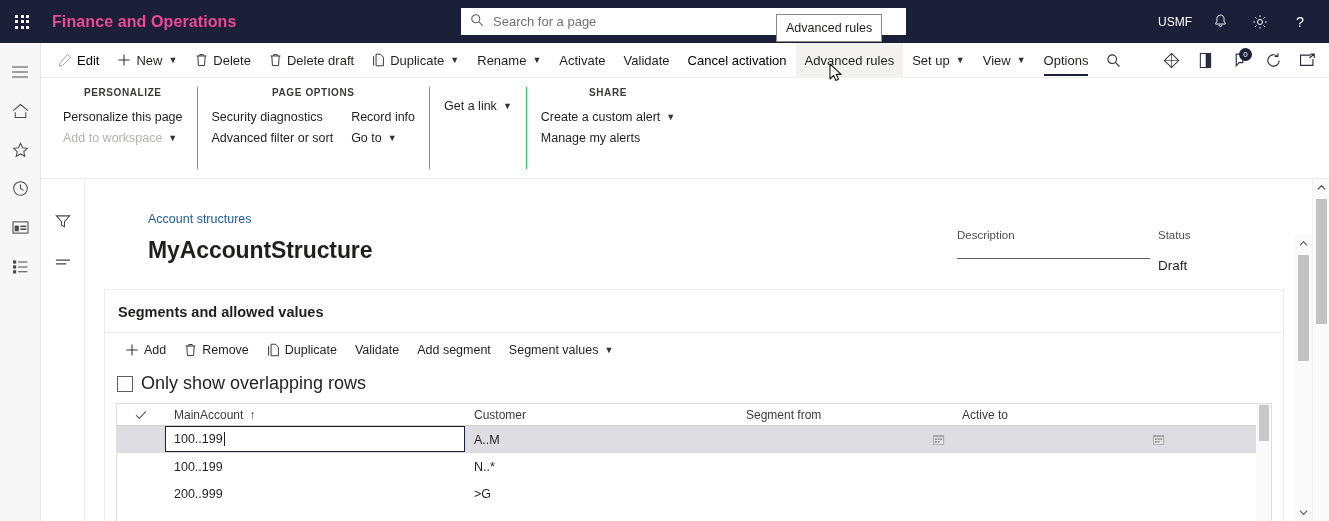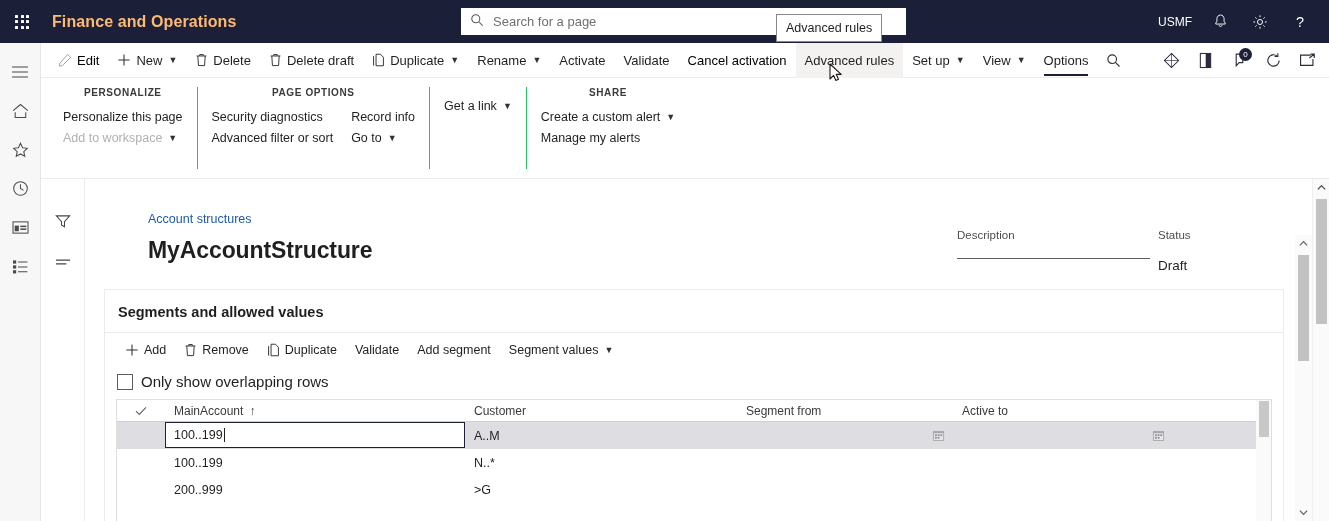--- a/index.html
+++ b/index.html
@@ -13,21 +13,21 @@
   #app { position:relative; width:1329px; height:521px; overflow:hidden; }
 
   
   .topbar {
     position:absolute; left:0; top:0; width:1329px; height:43px;
     background:#1b1f38; display:flex; align-items:center;
   }
   .waffle { width:44px; height:43px; display:flex; align-items:center; justify-content:center; cursor:pointer; }
   .waffle-grid { display:grid; grid-template-columns:repeat(3,3px); grid-template-rows:repeat(3,3px); gap:2.5px; }
   .waffle-grid i { display:block; width:3px; height:3px; background:#ffffff; border-radius:0.5px; }
-  .app-title { color:#fdba74; font-size:16px; font-weight:bold; margin-left:8px; letter-spacing:.1px; }
+  .app-title { color:#ec4899; font-size:16px; font-weight:bold; margin-left:8px; letter-spacing:.1px; }
 
   .searchwrap { position:absolute; left:461px; top:8px; width:307px; height:27px; }
   .searchbox {
     width:100%; height:100%; background:#ffffff; display:flex; align-items:center;
     padding-left:9px; cursor:text;
   }
   .search-ph { color:#6f6f74; font-size:13px; margin-left:9px; }
   .searchbox2 {
     position:absolute; left:768px; top:8px; width:138px; height:27px; background:#ffffff;
   }
@@ -120,21 +120,21 @@
     position:absolute; left:63px; top:110px; width:1180px; height:232px;
     border:1px solid #edebe9; border-bottom:none; background:#ffffff;
   }
   .sectitle { font-size:14.5px; font-weight:bold; color:#201f1e; padding:14px 0 0 13px; }
   .secdiv { margin-top:12px; border-top:1px solid #edebe9; }
   .gridtoolbar { display:flex; align-items:center; height:34px; padding-left:11px; }
   .gtb { display:flex; align-items:center; gap:5px; padding:0 9px; font-size:12.5px; color:#201f1e; cursor:pointer; white-space:nowrap; }
 
   .chkrow { display:flex; align-items:center; gap:8px; padding:6px 0 6px 12px; }
   .chkbox { width:16px; height:16px; border:1px solid #605e5c; background:#ffffff; cursor:pointer; }
-  .chklabel { font-size:15px; color:#201f1e; }
+  .chklabel { font-size:18px; color:#201f1e; }
 
   .grid { margin:3px 11px 0 11px; border:1px solid #e1dfdd; border-bottom:none; position:relative; height:127px; overflow:hidden; }
   .gridhead { display:flex; height:22px; align-items:center; border-bottom:1px solid #d0cece; background:#ffffff; }
   .gh { font-size:12px; color:#3b3a39; display:flex; align-items:center; gap:6px; }
   .c-check { width:48px; display:flex; justify-content:center; color:#605e5c; }
   .c-main  { width:300px; padding-left:9px; }
   .c-cust  { width:272px; padding-left:9px; }
   .c-from  { width:216px; padding-left:9px; }
   .c-to    { width:220px; padding-left:9px; }
 

